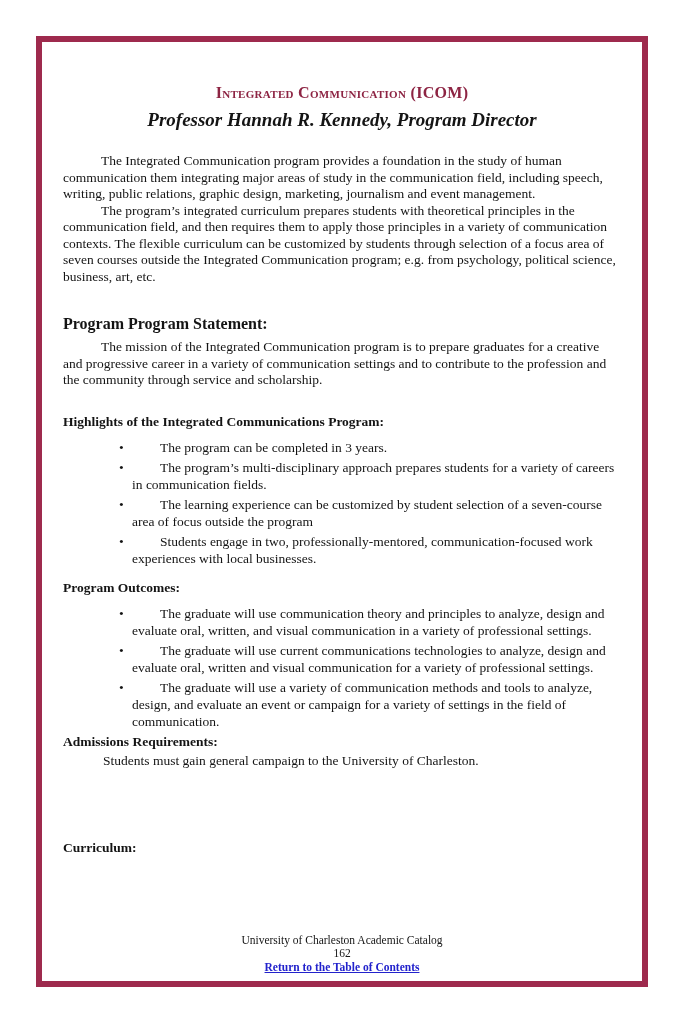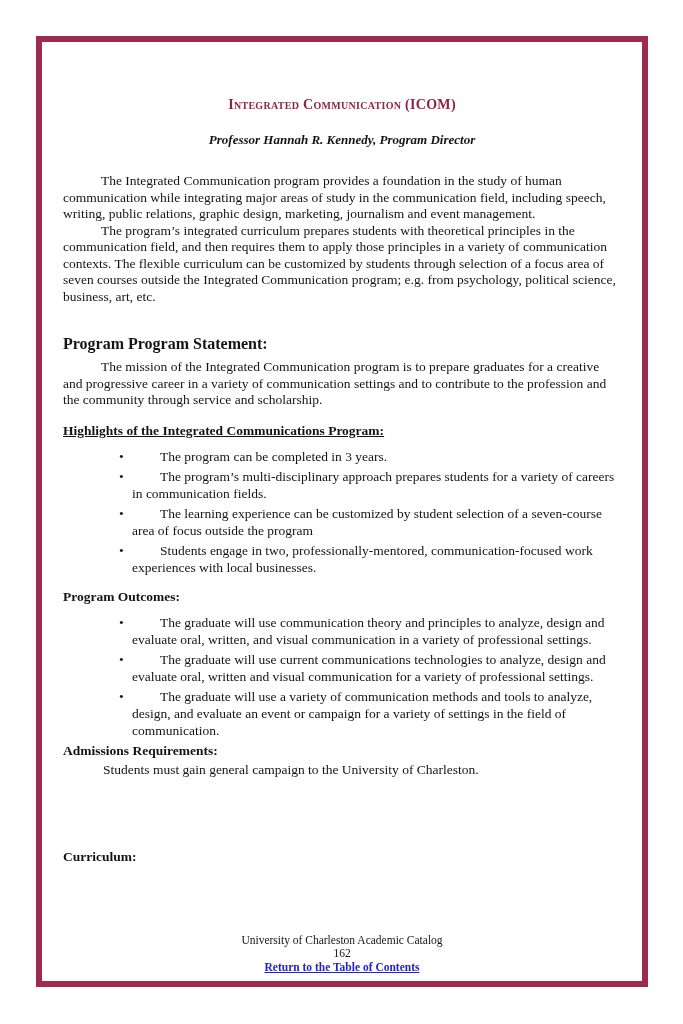--- a/index.html
+++ b/index.html
@@ -35,51 +35,51 @@
     box-sizing: border-box;
     font-size: 13.5px;
     line-height: 16.5px;
   }
   .doc-title {
     text-align: center;
     font-weight: bold;
     font-variant: small-caps;
     letter-spacing: 0.3px;
     color: #8D2443;
-    font-size: 14px;
+    font-size: 16px;
     line-height: 18px;
-    margin: 16px;
+    margin: 4px;
   }
   .doc-subtitle {
     text-align: center;
     font-weight: bold;
     font-style: italic;
-    font-size: 13px;
+    font-size: 19px;
     line-height: 19px;
-    margin: 16px;
+    margin: 8px;
   }
   .para {
     margin: 0;
     text-indent: 38px;
   }
   .para-1 { margin-top: 24px; }
   .para-2 { margin-top: 0; }
   .h-large {
     font-weight: bold;
     font-size: 16px;
     line-height: 21px;
     margin: 28px 0 0 0;
   }
   .h-small {
     font-weight: bold;
     font-size: 13.5px;
     line-height: 18px;
     margin: 0;
   }
-  .h-highlights { margin-top: 13px; text-decoration: underline; }
+  .h-highlights { margin-top: 24px; }
   .h-outcomes  { margin-top: 12px; }
   .h-admissions { }
   .h-curriculum { margin-top: 70px; }
   .mission-body { margin-top: 5px; text-indent: 38px; }
   .admissions-body { margin: 2px 0 0 0; padding-left: 40px; text-indent: 0; }
   ul.bullets {
     list-style: none;
     margin: 8px 0 0 0;
     padding: 0 0 0 56px;
   }
@@ -134,21 +134,21 @@
 </head>
 <body>
 
 <div class="page">
   <div class="frame">
     <div class="content">
 
       <h1 class="doc-title" data-bind="doc.title">Integrated Communication (ICOM)</h1>
       <h2 class="doc-subtitle" data-bind="doc.subtitle">Professor Hannah R. Kennedy, Program Director</h2>
 
-      <p class="para para-1" data-bind="doc.intro_para_1">The Integrated Communication program provides a foundation in the study of human communication while integrating major areas of study in the communication field, including speech, writing, public relations, graphic design, marketing, journalism and event management.</p>
+      <p class="para para-1" data-bind="doc.intro_para_1">The Integrated Communication program provides a foundation in the study of human communication them integrating major areas of study in the communication field, including speech, writing, public relations, graphic design, marketing, journalism and event management.</p>
       <p class="para para-2" data-bind="doc.intro_para_2">The program’s integrated curriculum prepares students with theoretical principles in the communication field, and then requires them to apply those principles in a variety of communication contexts. The flexible curriculum can be customized by students through selection of a focus area of seven courses outside the Integrated Communication program; e.g. from psychology, political science, business, art, etc.</p>
 
       <h3 class="h-large" data-bind="doc.mission.heading">Program Program Statement:</h3>
       <p class="para mission-body" data-bind="doc.mission.body">The mission of the Integrated Communication program is to prepare graduates for a creative and progressive career in a variety of communication settings and to contribute to the profession and the community through service and scholarship.</p>
 
       <h4 class="h-small h-highlights" data-bind="doc.highlights.heading">Highlights of the Integrated Communications Program:</h4>
       <ul class="bullets">
         <li><span class="bullet-text" data-bind="doc.highlights.bullets.0">The program can be completed in 3 years.</span></li>
         <li><span class="bullet-text" data-bind="doc.highlights.bullets.1">The program’s multi-disciplinary approach prepares students for a variety of careers in communication fields.</span></li>
         <li><span class="bullet-text" data-bind="doc.highlights.bullets.2">The learning experience can be customized by student selection of a seven-course area of focus outside the program</span></li>

